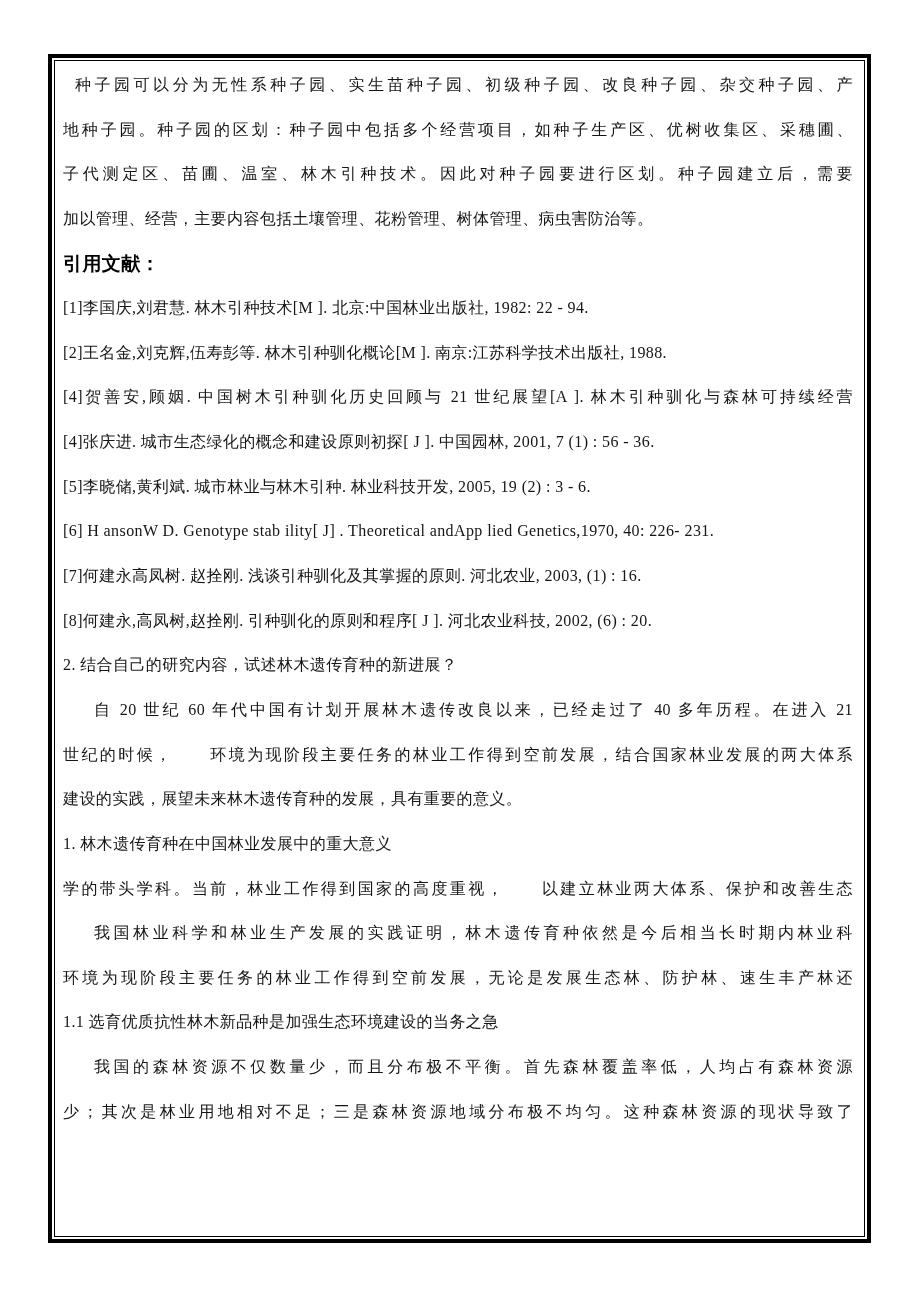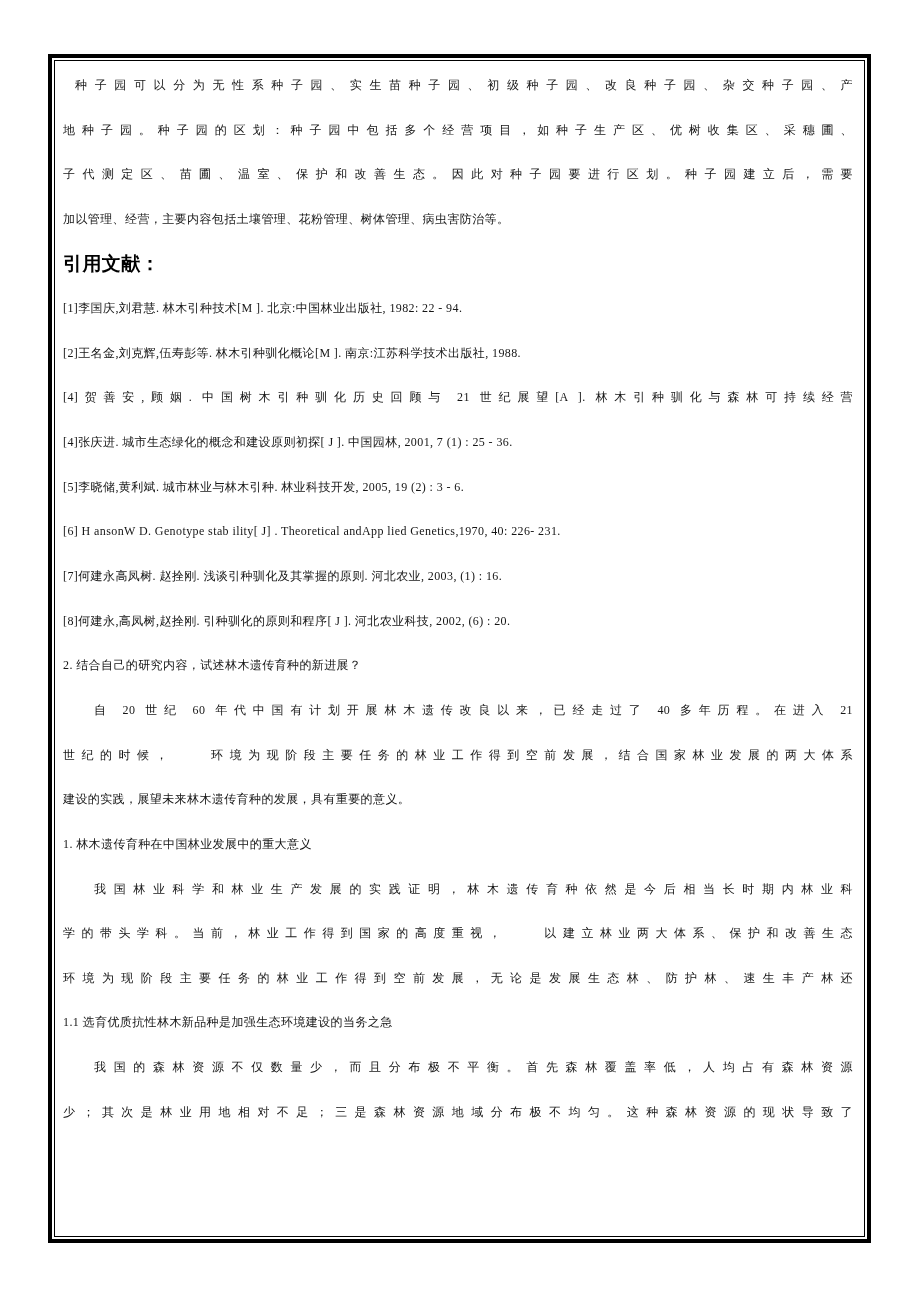--- a/index.html
+++ b/index.html
@@ -34,21 +34,21 @@
   }
   .text-block {
     position: absolute;
     left: 63px;
     top: 63px;
     width: 790px;
   }
   .line {
     height: 44.65px;
     line-height: 44.65px;
-    font-size: 12px;
+    font-size: 16px;
     color: #151515;
     letter-spacing: 0.4px;
     overflow: hidden;
   }
   .line.just {
     text-align: justify;
     text-align-last: justify;
     text-justify: inter-character;
   }
   .line.head {
@@ -63,35 +63,35 @@
 </head>
 <body>
 
 <div class="page-frame-outer">
   <div class="page-frame-inner"></div>
 </div>
 
 <div class="text-block">
     <div class="line just ind1">种子园可以分为无性系种子园、实生苗种子园、初级种子园、改良种子园、杂交种子园、产</div>
     <div class="line just">地种子园。种子园的区划：种子园中包括多个经营项目，如种子生产区、优树收集区、采穗圃、</div>
-    <div class="line just">子代测定区、苗圃、温室、保护和改善生态。因此对种子园要进行区划。种子园建立后，需要</div>
+    <div class="line just">子代测定区、苗圃、温室、林木引种技术。因此对种子园要进行区划。种子园建立后，需要</div>
     <div class="line">加以管理、经营，主要内容包括土壤管理、花粉管理、树体管理、病虫害防治等。</div>
     <div class="line head">引用文献：</div>
     <div class="line">[1]李国庆,刘君慧. 林木引种技术[M ]. 北京:中国林业出版社, 1982: 22 - 94.</div>
     <div class="line">[2]王名金,刘克辉,伍寿彭等. 林木引种驯化概论[M ]. 南京:江苏科学技术出版社, 1988.</div>
     <div class="line just">[4]贺善安,顾姻. 中国树木引种驯化历史回顾与 21 世纪展望[A ]. 林木引种驯化与森林可持续经营</div>
-    <div class="line">[4]张庆进. 城市生态绿化的概念和建设原则初探[ J ]. 中国园林, 2001, 7 (1) : 25 - 36.</div>
+    <div class="line">[4]张庆进. 城市生态绿化的概念和建设原则初探[ J ]. 中国园林, 2001, 7 (1) : 56 - 36.</div>
     <div class="line">[5]李晓储,黄利斌. 城市林业与林木引种. 林业科技开发, 2005, 19 (2) : 3 - 6.</div>
     <div class="line">[6] H ansonW D. Genotype stab ility[ J] . Theoretical andApp lied Genetics,1970, 40: 226- 231.</div>
     <div class="line">[7]何建永高凤树. 赵拴刚. 浅谈引种驯化及其掌握的原则. 河北农业, 2003, (1) : 16.</div>
     <div class="line">[8]何建永,高凤树,赵拴刚. 引种驯化的原则和程序[ J ]. 河北农业科技, 2002, (6) : 20.</div>
     <div class="line">2. 结合自己的研究内容，试述林木遗传育种的新进展？</div>
     <div class="line just ind2">自 20 世纪 60 年代中国有计划开展林木遗传改良以来，已经走过了 40 多年历程。在进入 21</div>
     <div class="line just">世纪的时候，　　环境为现阶段主要任务的林业工作得到空前发展，结合国家林业发展的两大体系</div>
     <div class="line">建设的实践，展望未来林木遗传育种的发展，具有重要的意义。</div>
     <div class="line">1. 林木遗传育种在中国林业发展中的重大意义</div>
+    <div class="line just">学的带头学科。当前，林业工作得到国家的高度重视，　　以建立林业两大体系、保护和改善生态</div>
     <div class="line just ind2">我国林业科学和林业生产发展的实践证明，林木遗传育种依然是今后相当长时期内林业科</div>
-    <div class="line just">学的带头学科。当前，林业工作得到国家的高度重视，　　以建立林业两大体系、保护和改善生态</div>
     <div class="line just">环境为现阶段主要任务的林业工作得到空前发展，无论是发展生态林、防护林、速生丰产林还</div>
     <div class="line">1.1 选育优质抗性林木新品种是加强生态环境建设的当务之急</div>
     <div class="line just ind2">我国的森林资源不仅数量少，而且分布极不平衡。首先森林覆盖率低，人均占有森林资源</div>
     <div class="line just">少；其次是林业用地相对不足；三是森林资源地域分布极不均匀。这种森林资源的现状导致了</div>
   </div>
 
 </body></html>

